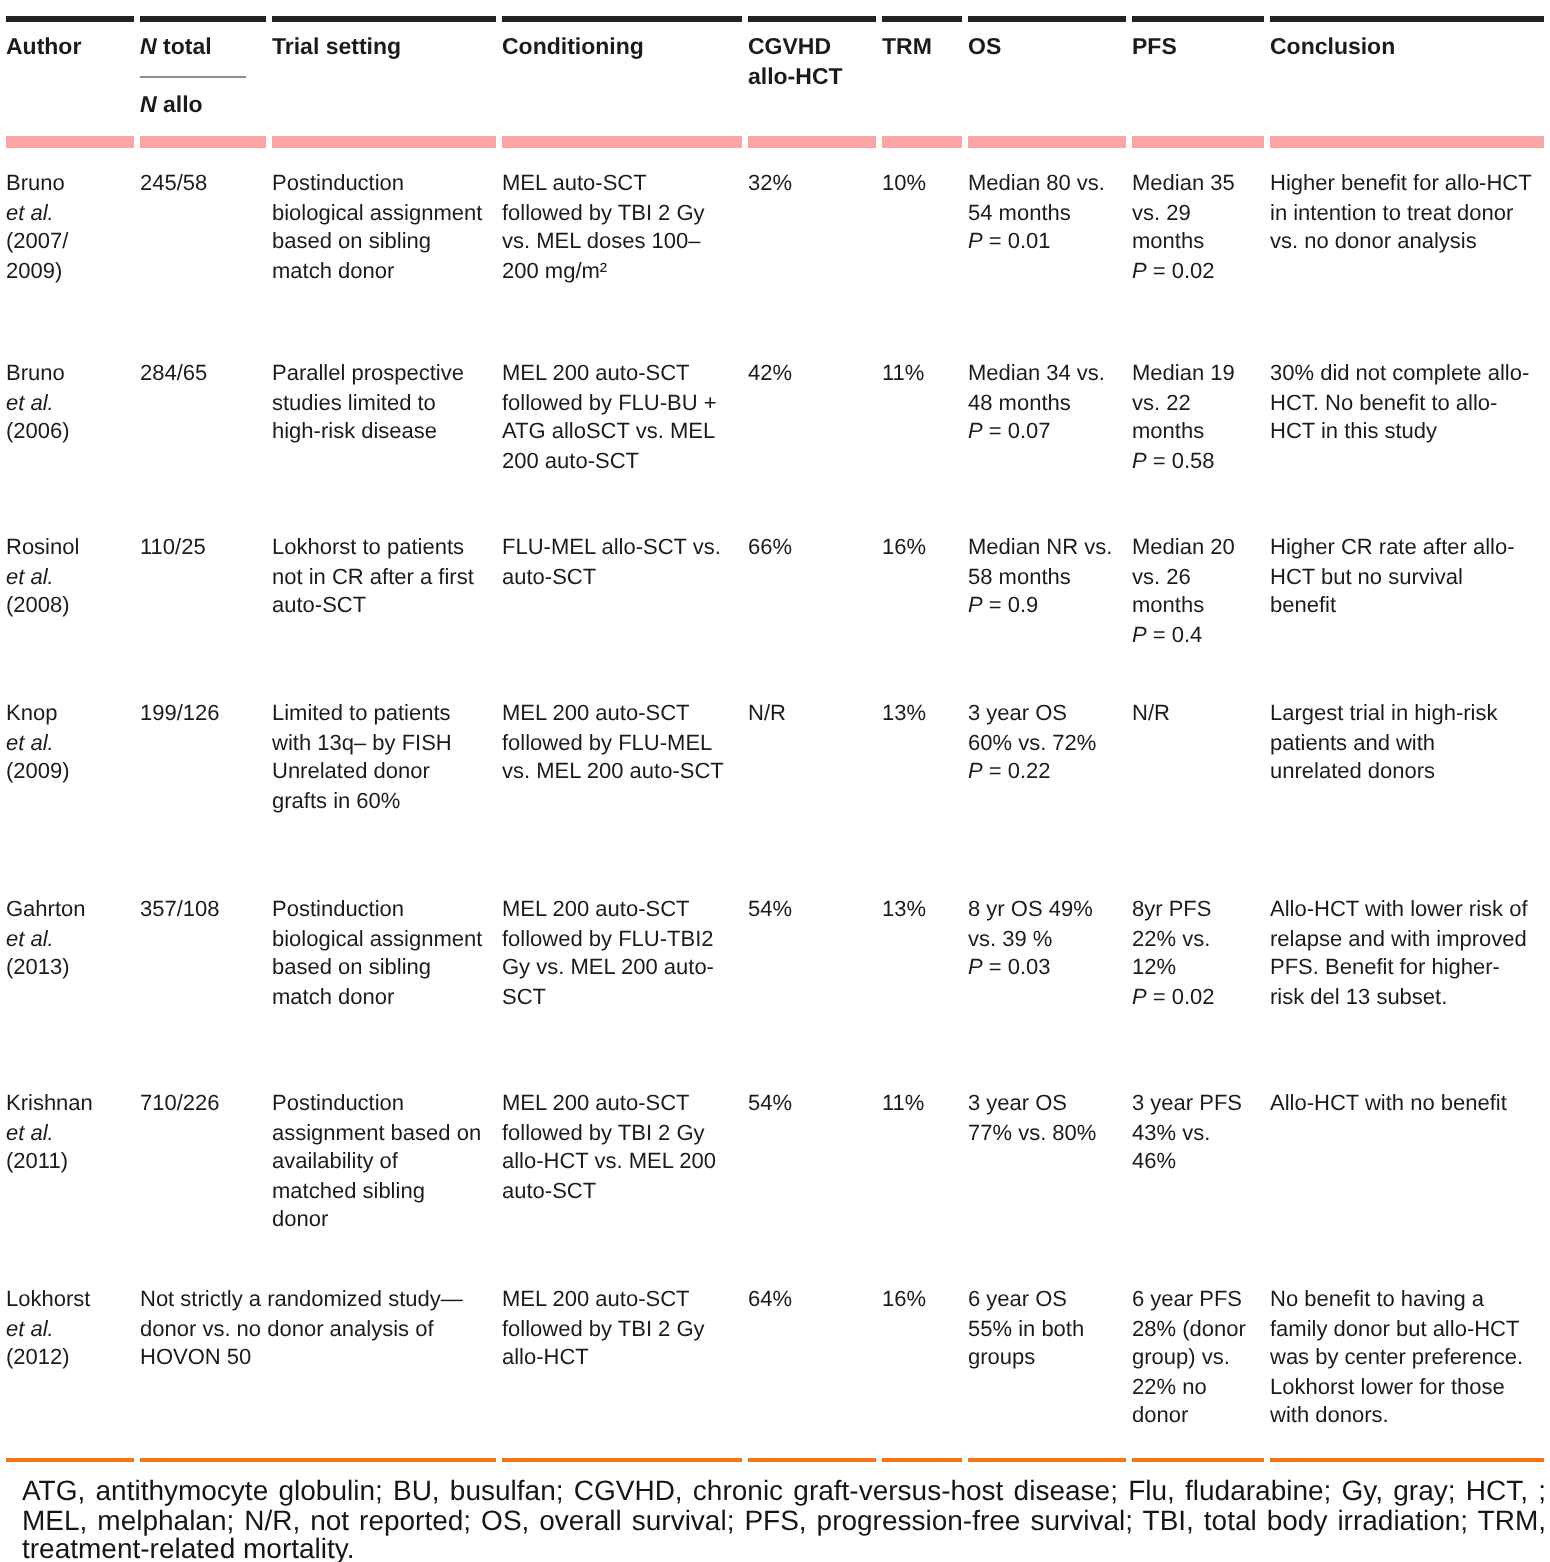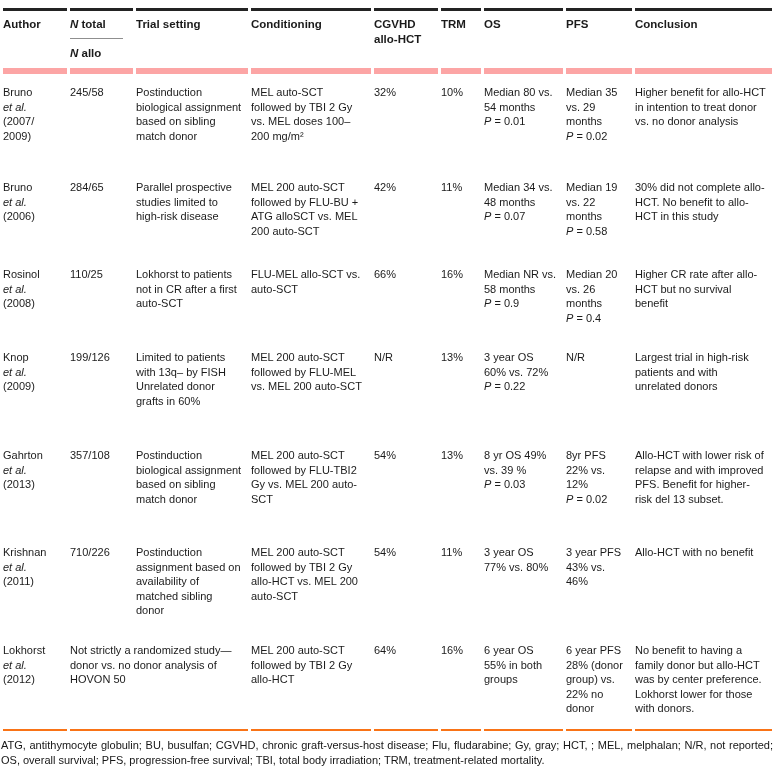--- a/index.html
+++ b/index.html
@@ -33,22 +33,22 @@
     vertical-align: top;
   }
   tbody tr:last-child td { border-bottom: 2px solid #f97316; }
   .n-divider {
     border-bottom: 1px solid #8f8f8f;
     margin: 6px 4px 7px 0;
     height: 0;
   }
   .footnote {
     margin-top: 7px;
-    padding: 0 2px 0 1px;
-    font-size: 11px;
+    padding: 0 2px 0 11px;
+    font-size: 14px;
     line-height: 14.5px;
     text-align: justify;
     color: #161616;
   }
   i { font-style: italic; }
 </style>
 </head>
 <body>
 
 <div class="page">

